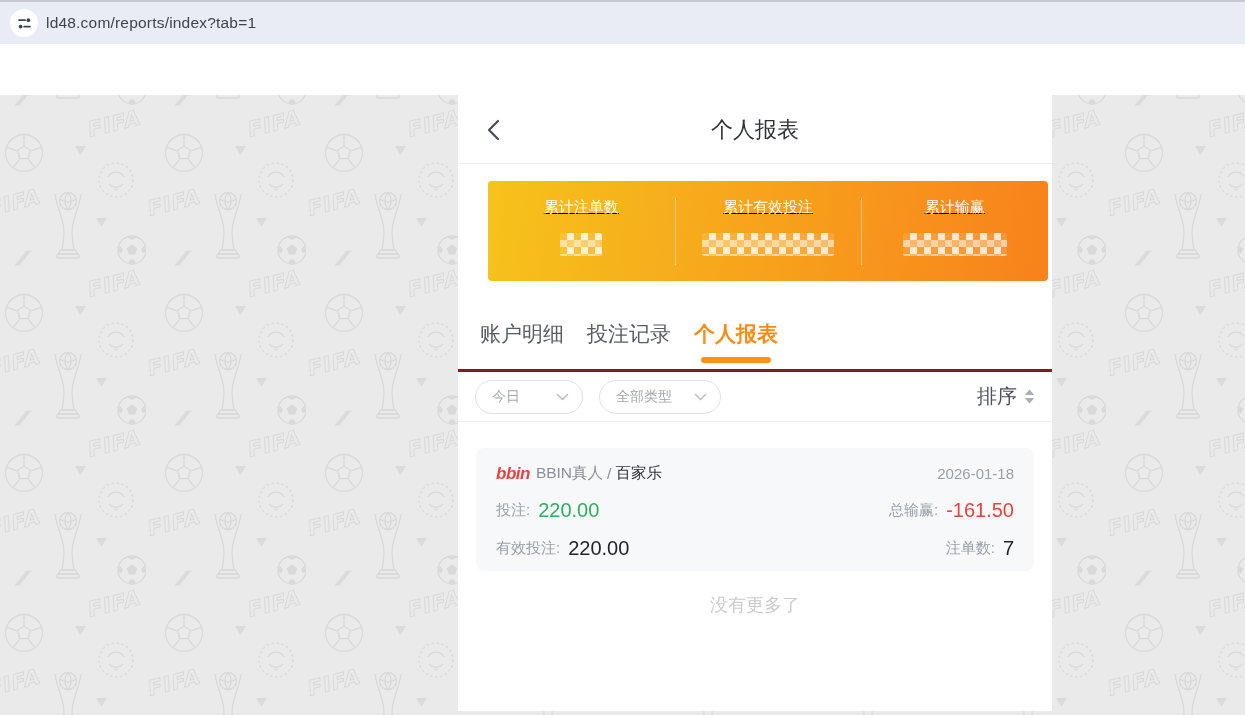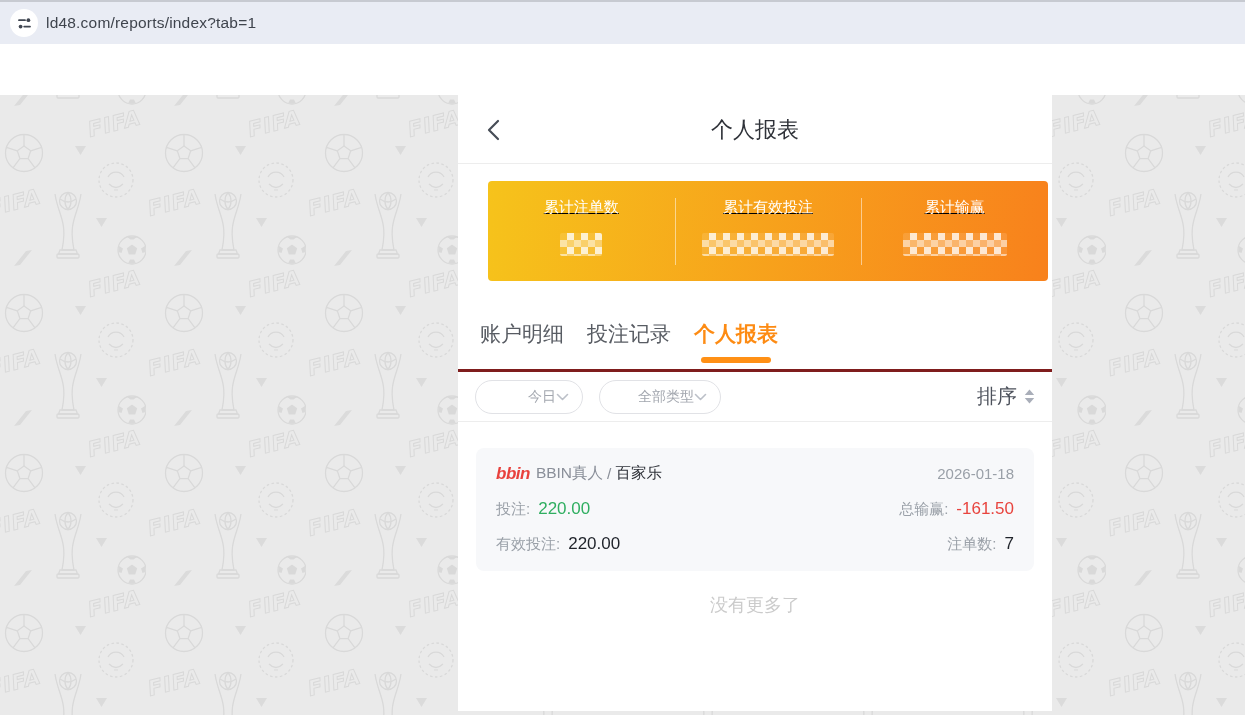--- a/index.html
+++ b/index.html
@@ -46,41 +46,41 @@
   .tab { display:flex; flex-direction:column; align-items:center; cursor:pointer; }
   .tab-label { font-size:21px; line-height:30px; color:#585c63; }
   .tab.active .tab-label { color:#fd8b13; font-weight:700; }
   .tab-bar { width:70px; height:5.5px; border-radius:3px; margin-top:8px; background:transparent; }
   .tab.active .tab-bar { background:#ff9015; }
 
   
   .filter-row { position:absolute; left:0; top:277px; width:100%; height:50px;
     border-bottom:1px solid #ededed; display:flex; align-items:center; padding:0 17px; }
   .pill { height:34px; border:1px solid #e1e2e6; border-radius:17px; background:#ffffff;
-    display:inline-flex; align-items:center; justify-content:flex-end;
+    display:inline-flex; align-items:center; justify-content:space-between;
     padding:0 13px 0 16px; margin-right:16px; cursor:pointer; }
   .pill.p1 { width:108px; } .pill.p2 { width:122px; } .pill.p3 { width:122px; }
   .pill-label { font-size:14px; color:#a2a6ae; }
   .sort-ctl { margin-left:auto; display:flex; align-items:center; gap:7px; cursor:pointer; }
   .sort-label { font-size:20px; color:#4c515b; }
 
   
   .record-card { position:absolute; left:18px; top:353px; width:558px; height:123px;
     background:#f7f8fa; border-radius:8px; padding:15px 20px; }
   .rc-row { display:flex; justify-content:space-between; align-items:center; }
   .rc-row + .rc-row { margin-top:15px; }
   .rc-left, .rc-right { display:flex; align-items:center; }
   .bbin-logo { color:#e8413d; font-weight:700; font-style:italic; font-size:17px;
     letter-spacing:-.5px; margin-right:6px; }
   .rc-platform { font-size:15.5px; color:#8a8f99; }
   .rc-sep { font-size:15.5px; color:#8a8f99; margin:0 4px; }
   .rc-game { font-size:15.5px; color:#2e3138; }
   .rc-date { font-size:15px; color:#9aa0a8; }
   .rc-label { font-size:15px; color:#9aa0a8; margin-right:8px; }
-  .rc-val { font-size:17px; }
+  .rc-val { font-size:20px; }
   .val-green { color:#2fae60; }
   .val-red { color:#e8443e; }
   .val-dark { color:#1f232a; }
 
   .no-more { position:absolute; left:0; top:498px; width:100%; text-align:center;
     font-size:18px; color:#cbcbcb; }
 </style>
 </head>
 <body>
 

